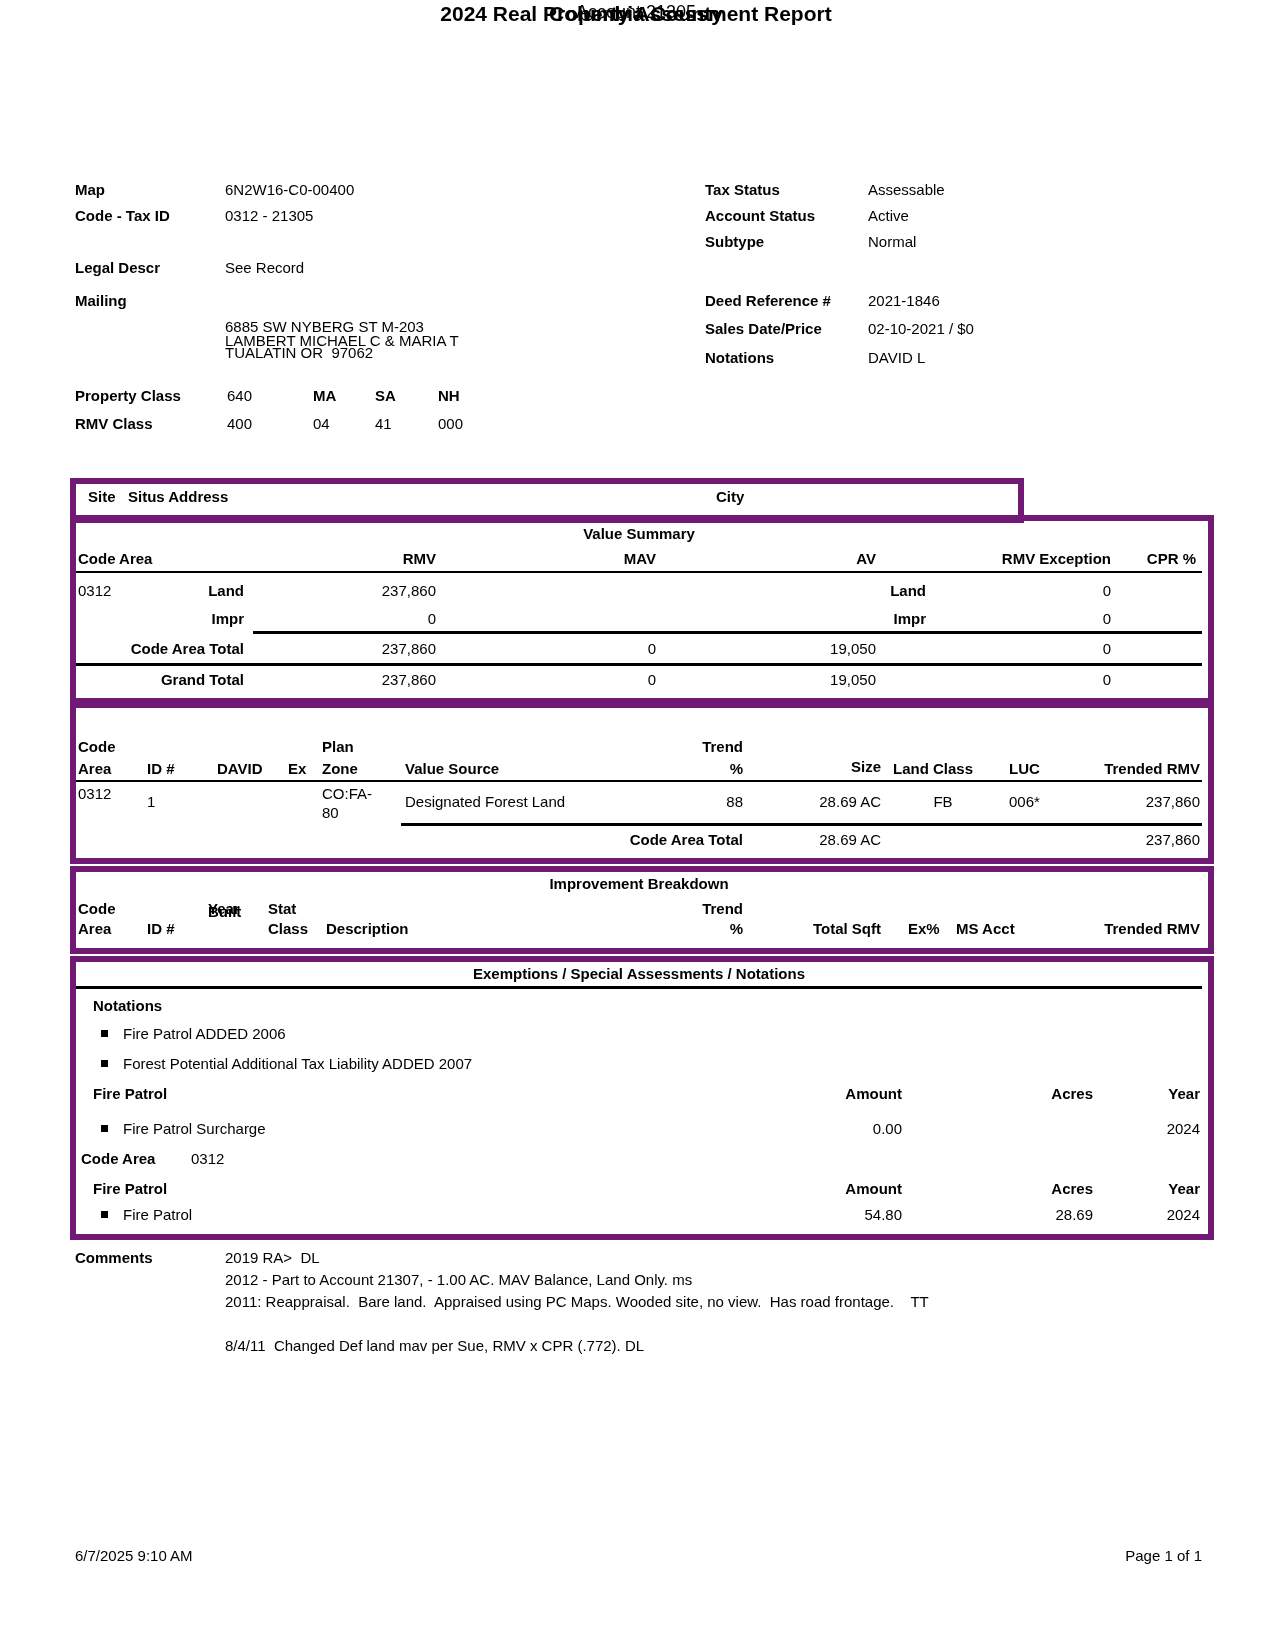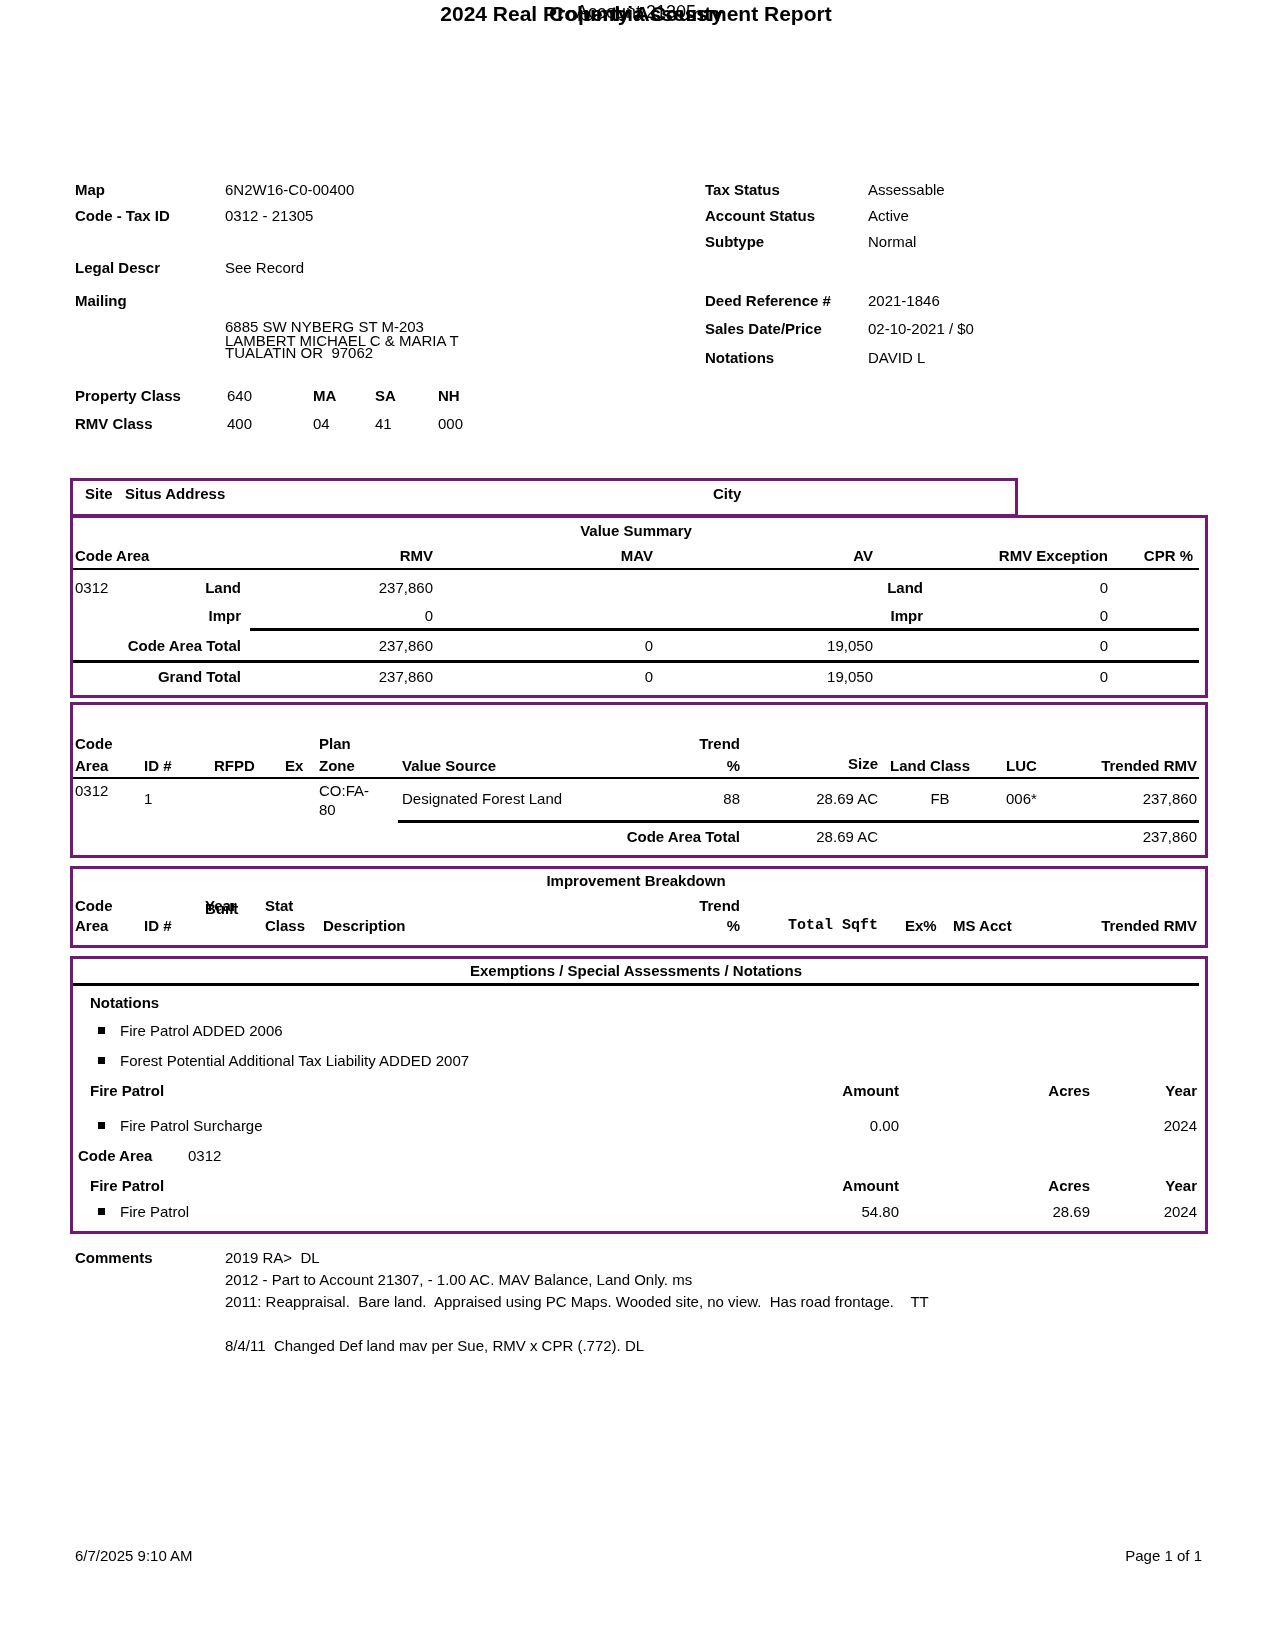--- a/index.html
+++ b/index.html
@@ -8,21 +8,21 @@
     font-family:"Liberation Sans", sans-serif; font-size:15px; color:#000;
     overflow:hidden;
   }
   .content { position:absolute; left:70px; top:0; width:1132px; height:1650px; }
   .at { position:absolute; white-space:pre; line-height:19px; }
   .b { font-weight:bold; }
   .r { text-align:right; }
   .c { text-align:center; }
   .t1 { font-size:21px; font-weight:bold; line-height:27px; }
   .t2 { font-size:18px; line-height:24px; }
-  .box { position:absolute; border:3px solid #701a75; }
+  .box { position:absolute; border:6px solid #701a75; }
   .hline { position:absolute; background:#000; }
   .sq { position:absolute; width:7px; height:7px; background:#000; }
 </style>
 </head>
 <body>
 
 <div class="page">
   <div class="content">
 
     <span class="at t1 c" style="left:0;top:72;width:1132px;">Columbia County</span>
@@ -107,21 +107,21 @@
       <span class="at r" style="left:650px;top:149px;width:150px;">19,050</span>
       <span class="at r" style="left:865px;top:149px;width:170px;">0</span>
     </div>
 
     <div class="box" style="left:0;top:702px;width:1132px;height:150px;">
       <span class="at b" style="left:2px;top:29px;">Code</span>
       <span class="at b" style="left:246px;top:29px;">Plan</span>
       <span class="at b r" style="left:560px;top:29px;width:107px;">Trend</span>
       <span class="at b" style="left:2px;top:51px;">Area</span>
       <span class="at b" style="left:71px;top:51px;">ID #</span>
-      <span class="at b" style="left:141px;top:51px;">RFPD</span>
+      <span class="at b" style="left:141px;top:51px;">DAVID</span>
       <span class="at b" style="left:212px;top:51px;">Ex</span>
       <span class="at b" style="left:246px;top:51px;">Zone</span>
       <span class="at b" style="left:329px;top:51px;">Value Source</span>
       <span class="at b r" style="left:560px;top:51px;width:107px;">%</span>
       <span class="at b r" style="left:690px;top:49px;width:115px;">Size</span>
       <span class="at b" style="left:817px;top:51px;">Land Class</span>
       <span class="at b" style="left:933px;top:51px;">LUC</span>
       <span class="at b r" style="left:985px;top:51px;width:139px;">Trended RMV</span>
       <div class="hline" style="left:0;top:72px;width:1126px;height:2px;"></div>
 
@@ -148,21 +148,21 @@
       <span class="at b" style="left:2px;top:27px;">Code</span>
       <span class="at b" style="left:132px;top:27px;">Year</span>
       <span class="at b" style="left:192px;top:27px;">Stat</span>
       <span class="at b r" style="left:560px;top:27px;width:107px;">Trend</span>
       <span class="at b" style="left:2px;top:47px;">Area</span>
       <span class="at b" style="left:71px;top:47px;">ID #</span>
       <span class="at b" style="left:132px;top:30px;">Built</span>
       <span class="at b" style="left:192px;top:47px;">Class</span>
       <span class="at b" style="left:250px;top:47px;">Description</span>
       <span class="at b r" style="left:560px;top:47px;width:107px;">%</span>
-      <span class="at b r" style="left:680px;top:47px;width:125px;font-family:Liberation Mono, monospace;">Total Sqft</span>
+      <span class="at b r" style="left:680px;top:47px;width:125px;">Total Sqft</span>
       <span class="at b" style="left:832px;top:47px;">Ex%</span>
       <span class="at b" style="left:880px;top:47px;">MS Acct</span>
       <span class="at b r" style="left:985px;top:47px;width:139px;">Trended RMV</span>
     </div>
 
     <div class="box" style="left:0;top:956px;width:1132px;height:272px;">
       <span class="at b c" style="left:0;top:2px;width:1126px;">Exemptions / Special Assessments / Notations</span>
       <div class="hline" style="left:0;top:24px;width:1126px;height:3px;"></div>
 
       <span class="at b" style="left:17px;top:34px;">Notations</span>

